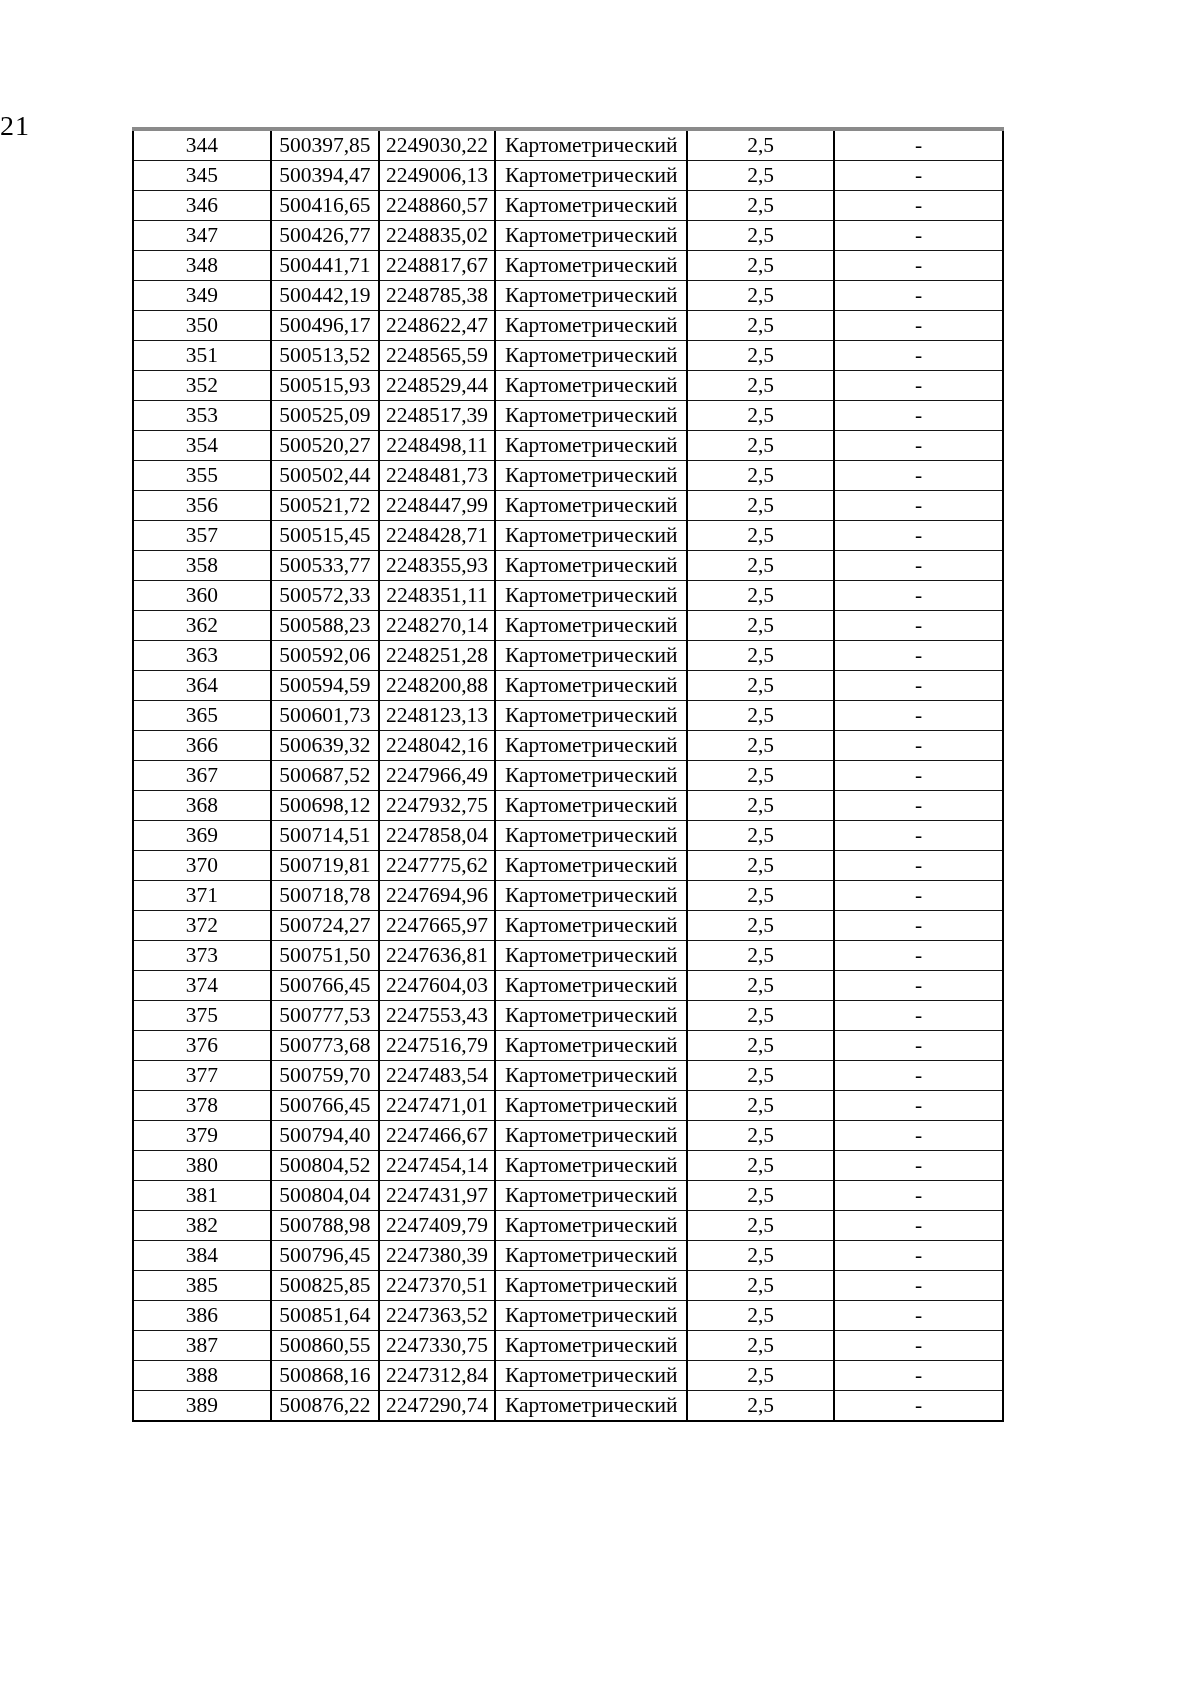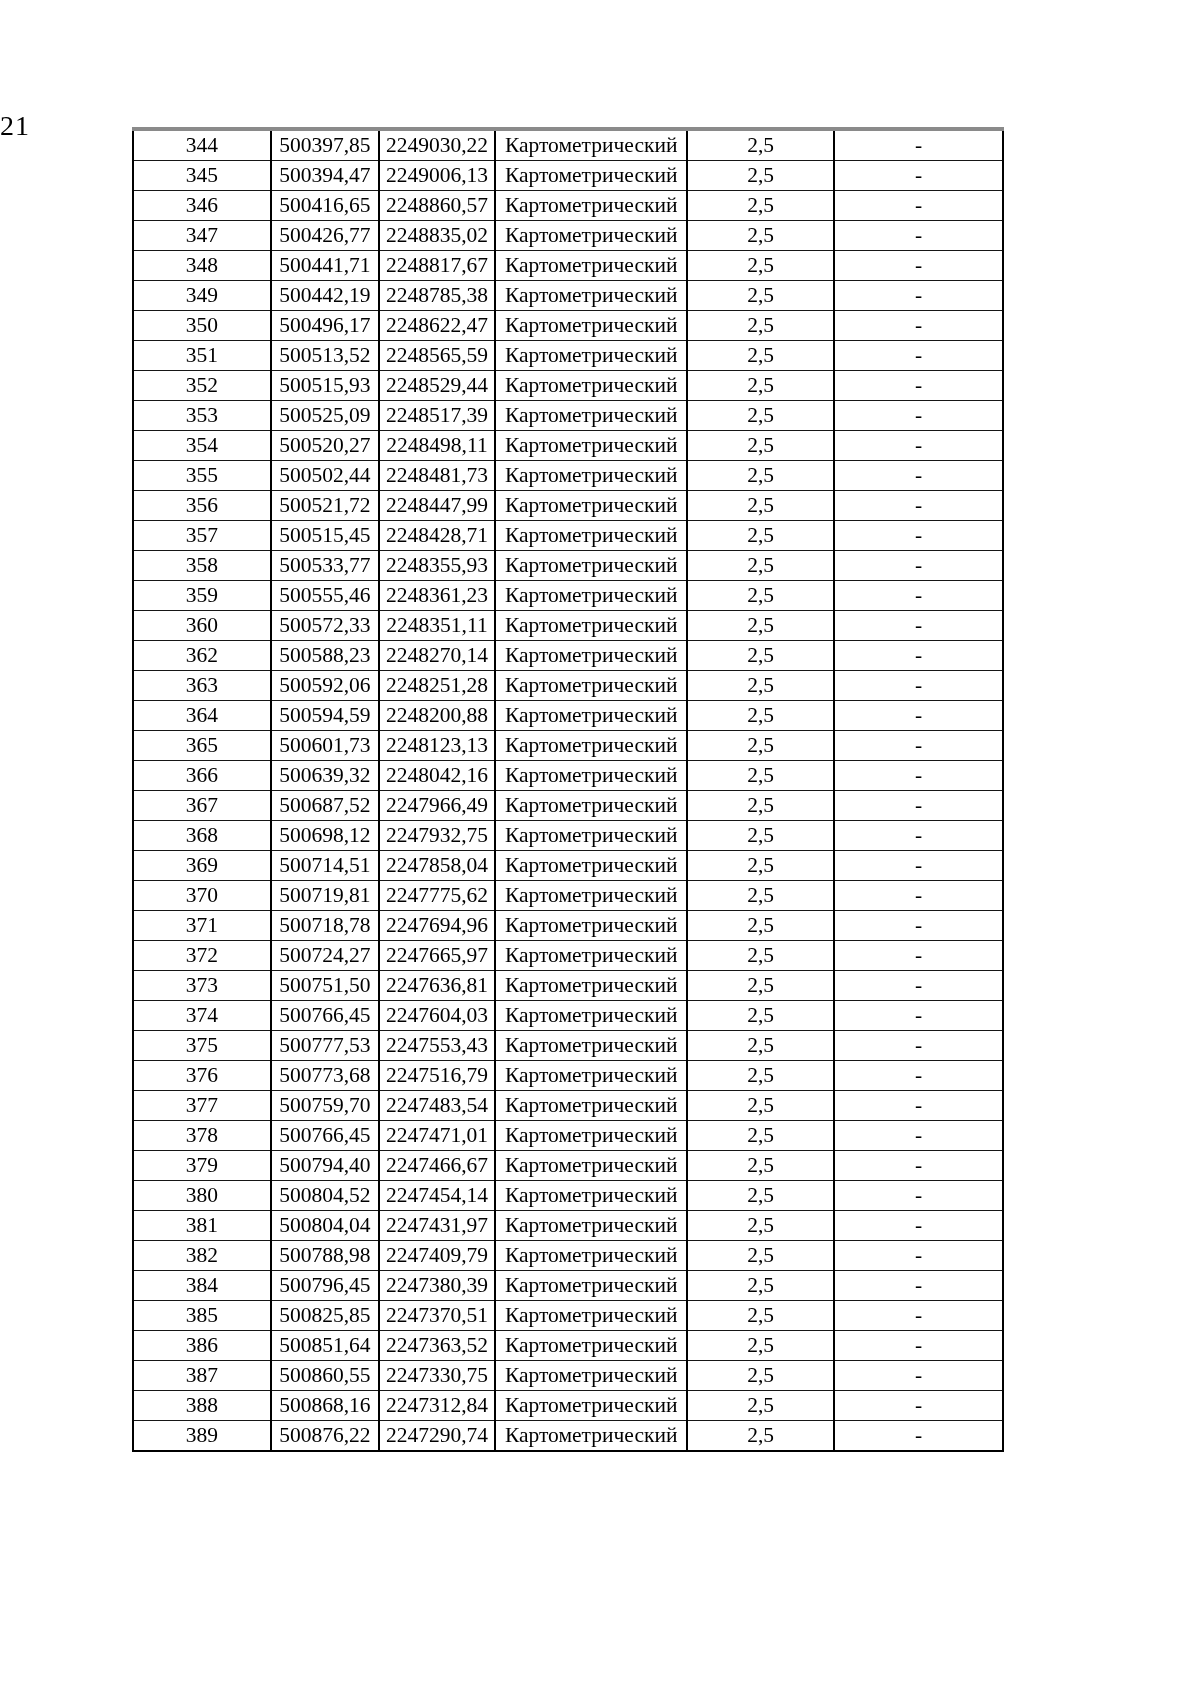--- a/index.html
+++ b/index.html
@@ -187,28 +187,20 @@
         </tr>
         <tr>
           <td>358</td>
           <td>500533,77</td>
           <td>2248355,93</td>
           <td>Картометрический</td>
           <td>2,5</td>
           <td>-</td>
         </tr>
         <tr>
-          <td>359</td>
-          <td>500555,46</td>
-          <td>2248361,23</td>
-          <td>Картометрический</td>
-          <td>2,5</td>
-          <td>-</td>
-        </tr>
-        <tr>
           <td>360</td>
           <td>500572,33</td>
           <td>2248351,11</td>
           <td>Картометрический</td>
           <td>2,5</td>
           <td>-</td>
         </tr>
         <tr>
           <td>362</td>
           <td>500588,23</td>

